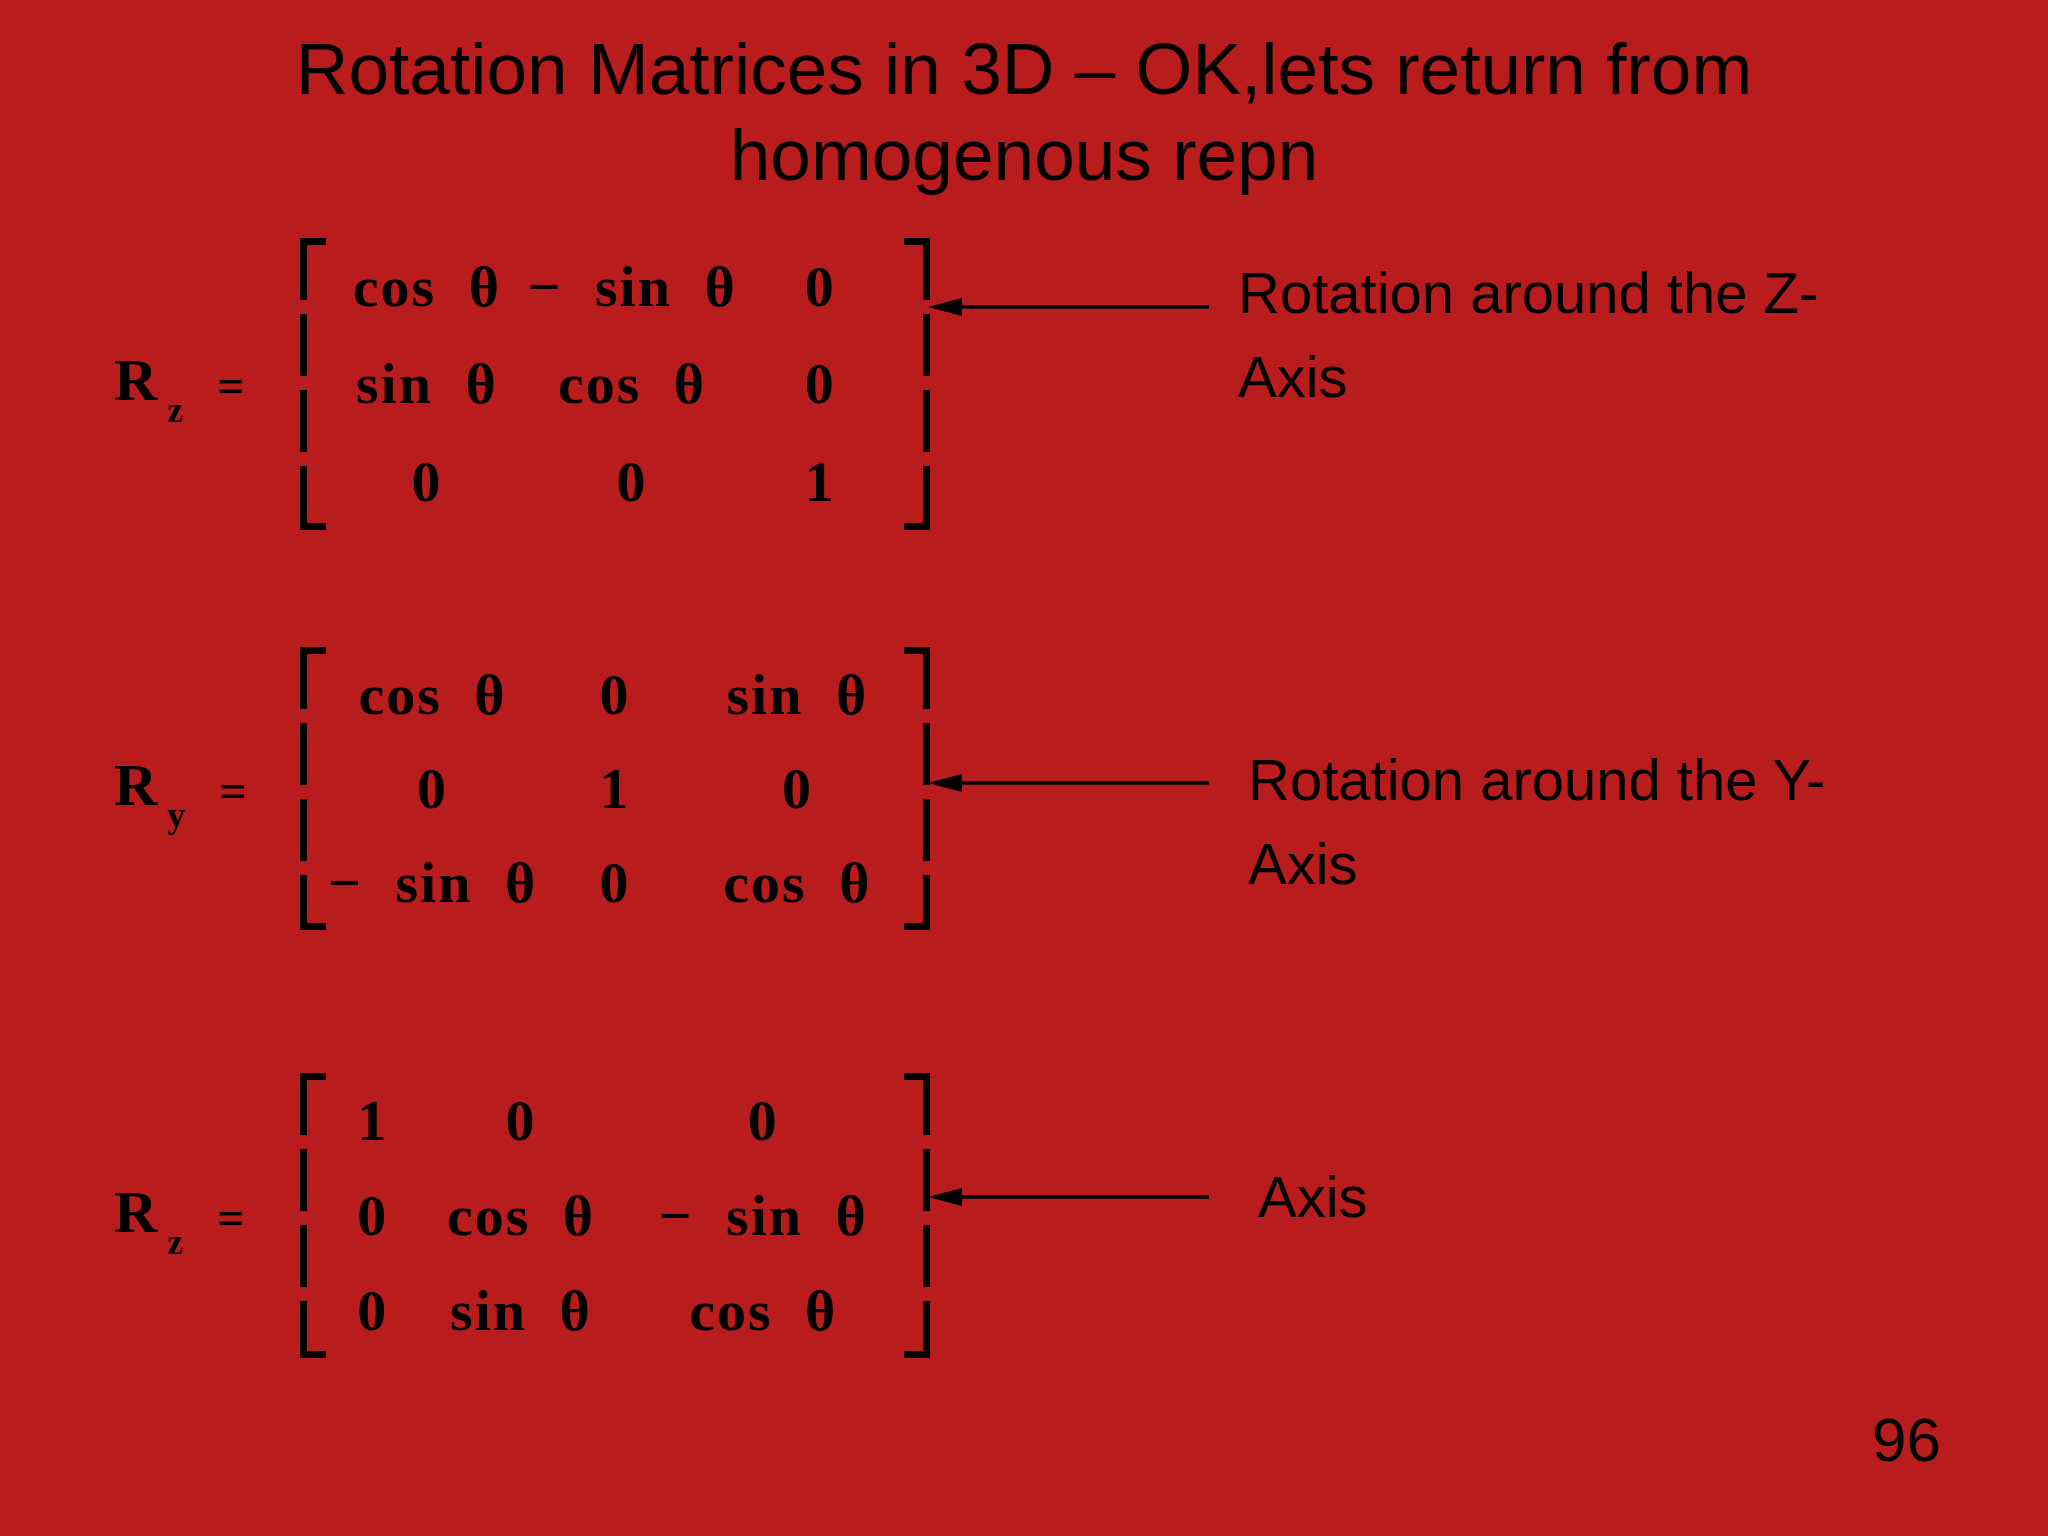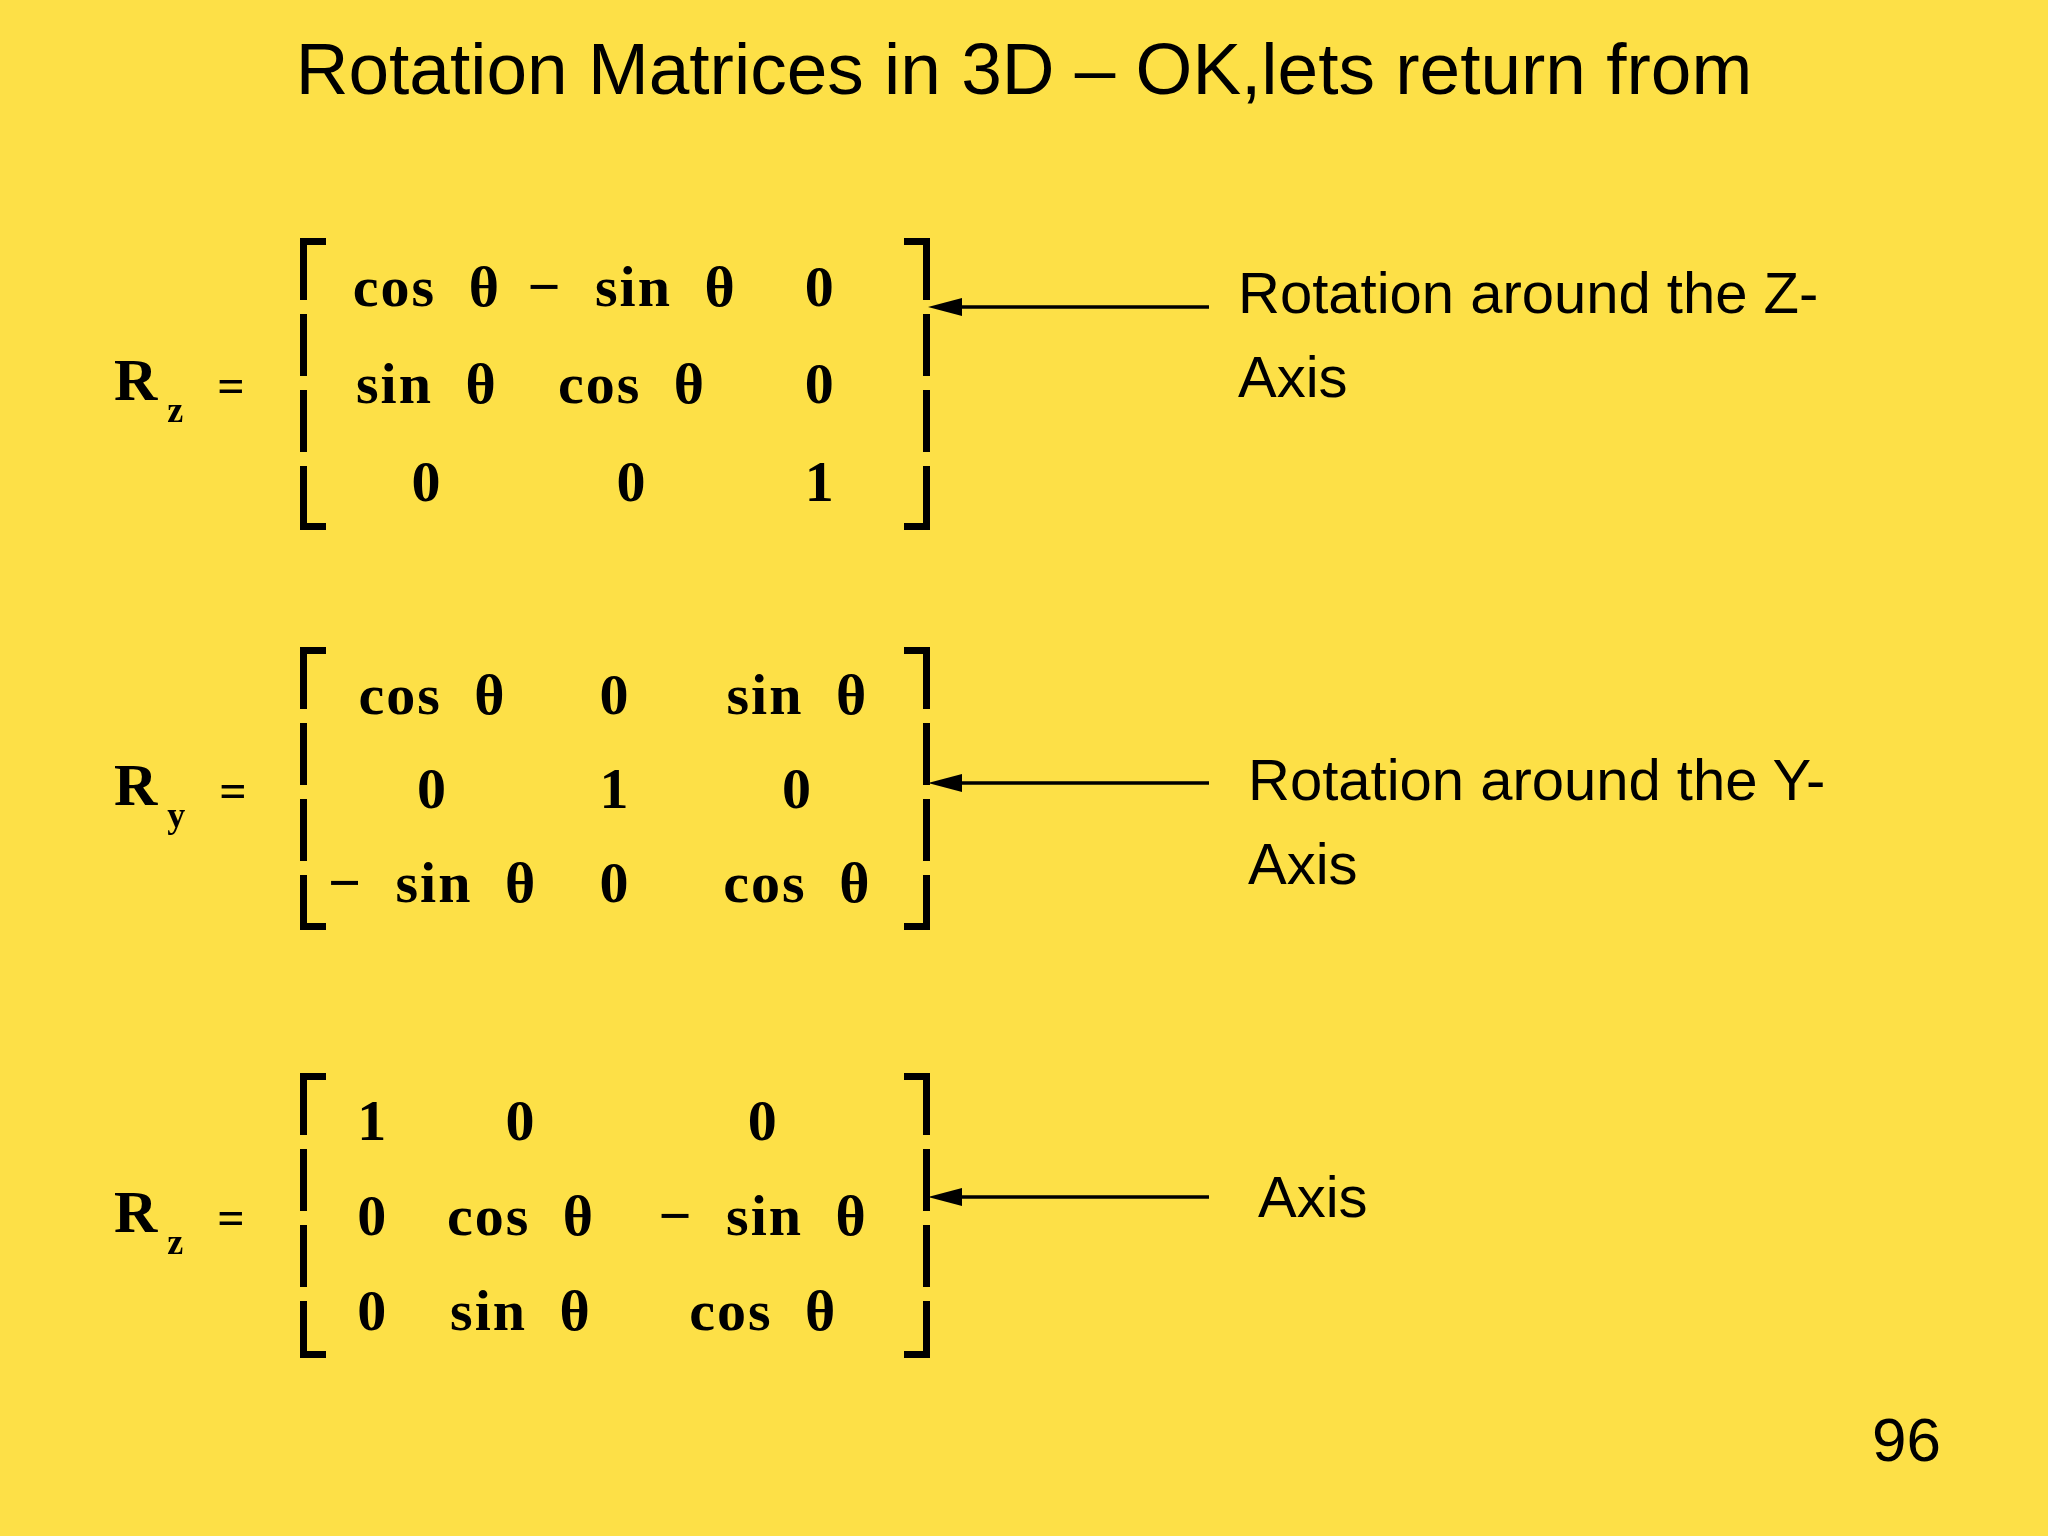--- a/index.html
+++ b/index.html
@@ -1,19 +1,19 @@
 <!DOCTYPE html>
 <html><head>
 <meta charset="utf-8">
 <style>
   html,body{margin:0;padding:0;background:#fff;}
   .slide{
     position:relative;
     width:2048px;height:1536px;
-    background:#fde047;
+    background:#b91c1c;
     overflow:hidden;
     font-family:"Liberation Sans",sans-serif;
     color:#000;
   }
   
   .title{
     position:absolute;top:26px;left:0;width:2048px;
     text-align:center;
     font-size:73px;line-height:86px;
     color:#000;
@@ -72,20 +72,21 @@
     font-size:62px;color:#000;
   }
 </style>
 </head>
 <body>
 
 <div class="slide">
 
   <div class="title">
     <div>Rotation Matrices in 3D – OK,lets return from</div>
+    <div>homogenous repn</div>
   </div>
 
   <div class="eq-label" style="left:114px;top:350px;">
     <span class="base">R</span>
     <span class="sub">z</span>
     <span class="eq">=</span>
   </div>
 
   <div class="matrix m1" style="left:300px;top:238px;width:630px;height:292px;">
     <div class="bracket left">

